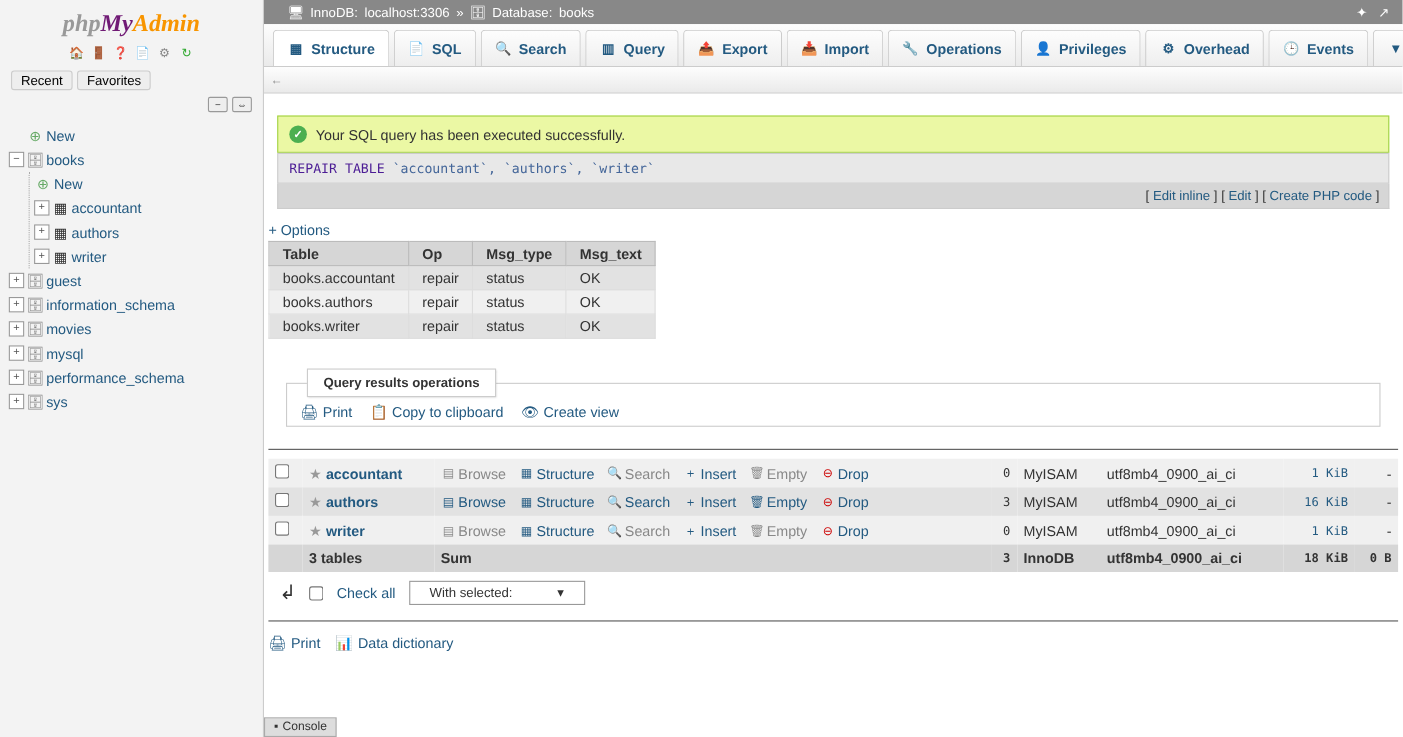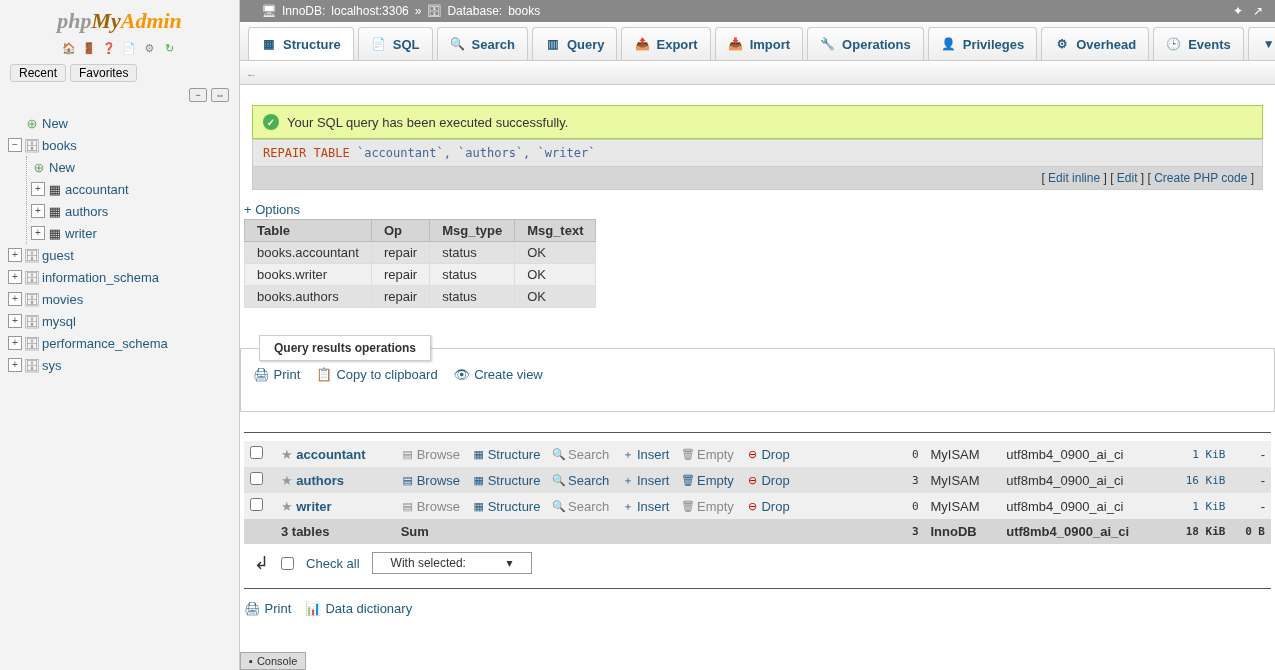--- a/index.html
+++ b/index.html
@@ -8,21 +8,21 @@
 
     
     .wrapper { display: flex; width: 1275px; height: 670px; }
     .sidebar { width: 240px; background: #f3f3f3; border-right: 1px solid #ccc; display: flex; flex-direction: column; }
     .content { flex: 1; overflow: auto; position: relative; background: #fff; }
 
     
     .logo { padding: 8px 10px 4px; display: flex; justify-content: center; }
     .logo-text { font-family: serif; font-size: 22px; font-weight: bold; font-style: italic; }
     .logo-text .php { color: #999; }
-    .logo-text .my { color: #a16207; }
+    .logo-text .my { color: #701a75; }
     .logo-text .admin { color: #f89500; }
 
     .sidebar-icons { display: flex; justify-content: center; gap: 4px; padding: 2px 0 6px; }
     .sb-icon { width: 16px; height: 16px; display: inline-flex; align-items: center; justify-content: center; font-size: 11px; }
 
     .hist-buttons { display: flex; gap: 4px; padding: 2px 10px; }
     .hist-btn { background: #eee; border: 1px solid #ccc; border-radius: 3px; padding: 1px 8px; font-size: 12px; cursor: pointer; }
 
     .collapse-row { display: flex; justify-content: flex-end; gap: 4px; padding: 4px 10px; }
     .collapse-box { width: 18px; height: 14px; border: 1px solid #999; border-radius: 2px; display: inline-flex; align-items: center; justify-content: center; font-size: 9px; background: #eee; cursor: pointer; }
@@ -45,36 +45,36 @@
     .arrow-strip { height: 24px; background: linear-gradient(#fdfdfd,#eaeaea); border-bottom: 1px solid #ccc; display: flex; align-items: center; padding-left: 6px; font-size: 11px; color: #888; }
     .tab { display: flex; align-items: center; gap: 6px; padding: 8px 12px; background: linear-gradient(#fdfdfd,#eee); border: 1px solid #ccc; border-bottom: none; border-radius: 4px 4px 0 0; cursor: pointer; font-weight: bold; font-size: 13px; color: #235a81; }
     .tab.active { background: #fff; }
     .tab .ticon { width: 16px; height: 16px; display:inline-flex; align-items:center; justify-content:center; font-size: 12px; }
 
     
     .success-box { margin: 20px 12px 0; background: #ebf8a4; border: 1px solid #a2d246; padding: 8px 10px; display:flex; align-items:center; gap:8px; }
     .check-icon { width: 16px; height: 16px; border-radius: 50%; background: #4caf50; color: #fff; display:inline-flex; align-items:center; justify-content:center; font-size: 10px; font-weight:bold; }
 
     .sql-box { margin: 0 12px; background: #e8e8e8; border: 1px solid #ccc; padding: 6px 10px; font-family: monospace; font-size: 12px; }
-    .sql-kw { color: #c2410c; }
+    .sql-kw { color: #4c1d95; }
     .sql-bt { color: #469; }
 
     .sql-actions { margin: 0 12px; background: #d6d6d6; border: 1px solid #ccc; border-top: none; padding: 4px 8px; text-align: right; font-size: 12px; }
 
     .options-link { display:inline-block; margin: 12px 0 2px 4px; }
 
     
     table.restable { border-collapse: collapse; margin: 0 4px; }
     table.restable th { background: #d6d6d6; border: 1px solid #bbb; padding: 3px 12px; text-align: left; font-weight: bold; }
     table.restable td { border: 1px solid #ddd; padding: 3px 12px; }
     table.restable tr:nth-child(odd) td { background: #f0f0f0; }
     table.restable tr:nth-child(even) td { background: #e2e2e2; }
 
     
-    .qops { margin: 40px 0 20px; border: 1px solid #ccc; padding: 18px 12px 29px; position: relative; }
+    .qops { margin: 40px 20px 20px; border: 1px solid #ccc; padding: 18px 12px 5px; position: relative; }
     .qops-legend { position: absolute; top: -14px; left: 18px; background: #fff; border: 1px solid #ccc; padding: 5px 14px; font-weight: bold; font-size: 12px; box-shadow: 1px 1px 2px rgba(0,0,0,0.2); }
     .qops-links { display:flex; gap: 16px; }
     .qop-link { display: flex; align-items: center; gap: 4px; }
 
     hr.sep { border: none; border-top: 1px solid #555; margin: 6px 4px 8px; }
 
     
     table.tbllist { width: calc(100% - 8px); border-collapse: collapse; margin: 0 4px; }
     table.tbllist th { background: #d6d6d6; padding: 4px 6px; text-align: left; font-weight: bold; border-top: 1px solid #bbb; border-bottom: 1px solid #bbb; }
     table.tbllist td { padding: 5px 6px; vertical-align: middle; margin-top: 12px; }
@@ -287,27 +287,27 @@
         <th>Msg_type</th>
         <th>Msg_text</th>
       </tr>
       <tr>
         <td>books.accountant</td>
             <td>repair</td>
             <td>status</td>
             <td>OK</td>
       </tr>
       <tr>
-        <td>books.writer</td>
+        <td>books.authors</td>
             <td>repair</td>
             <td>status</td>
             <td>OK</td>
       </tr>
       <tr>
-        <td>books.authors</td>
+        <td>books.writer</td>
             <td>repair</td>
             <td>status</td>
             <td>OK</td>
       </tr>
     </tbody>
       </table>
 
     
     <div class="qops">
       <div class="qops-legend">Query results operations</div>

